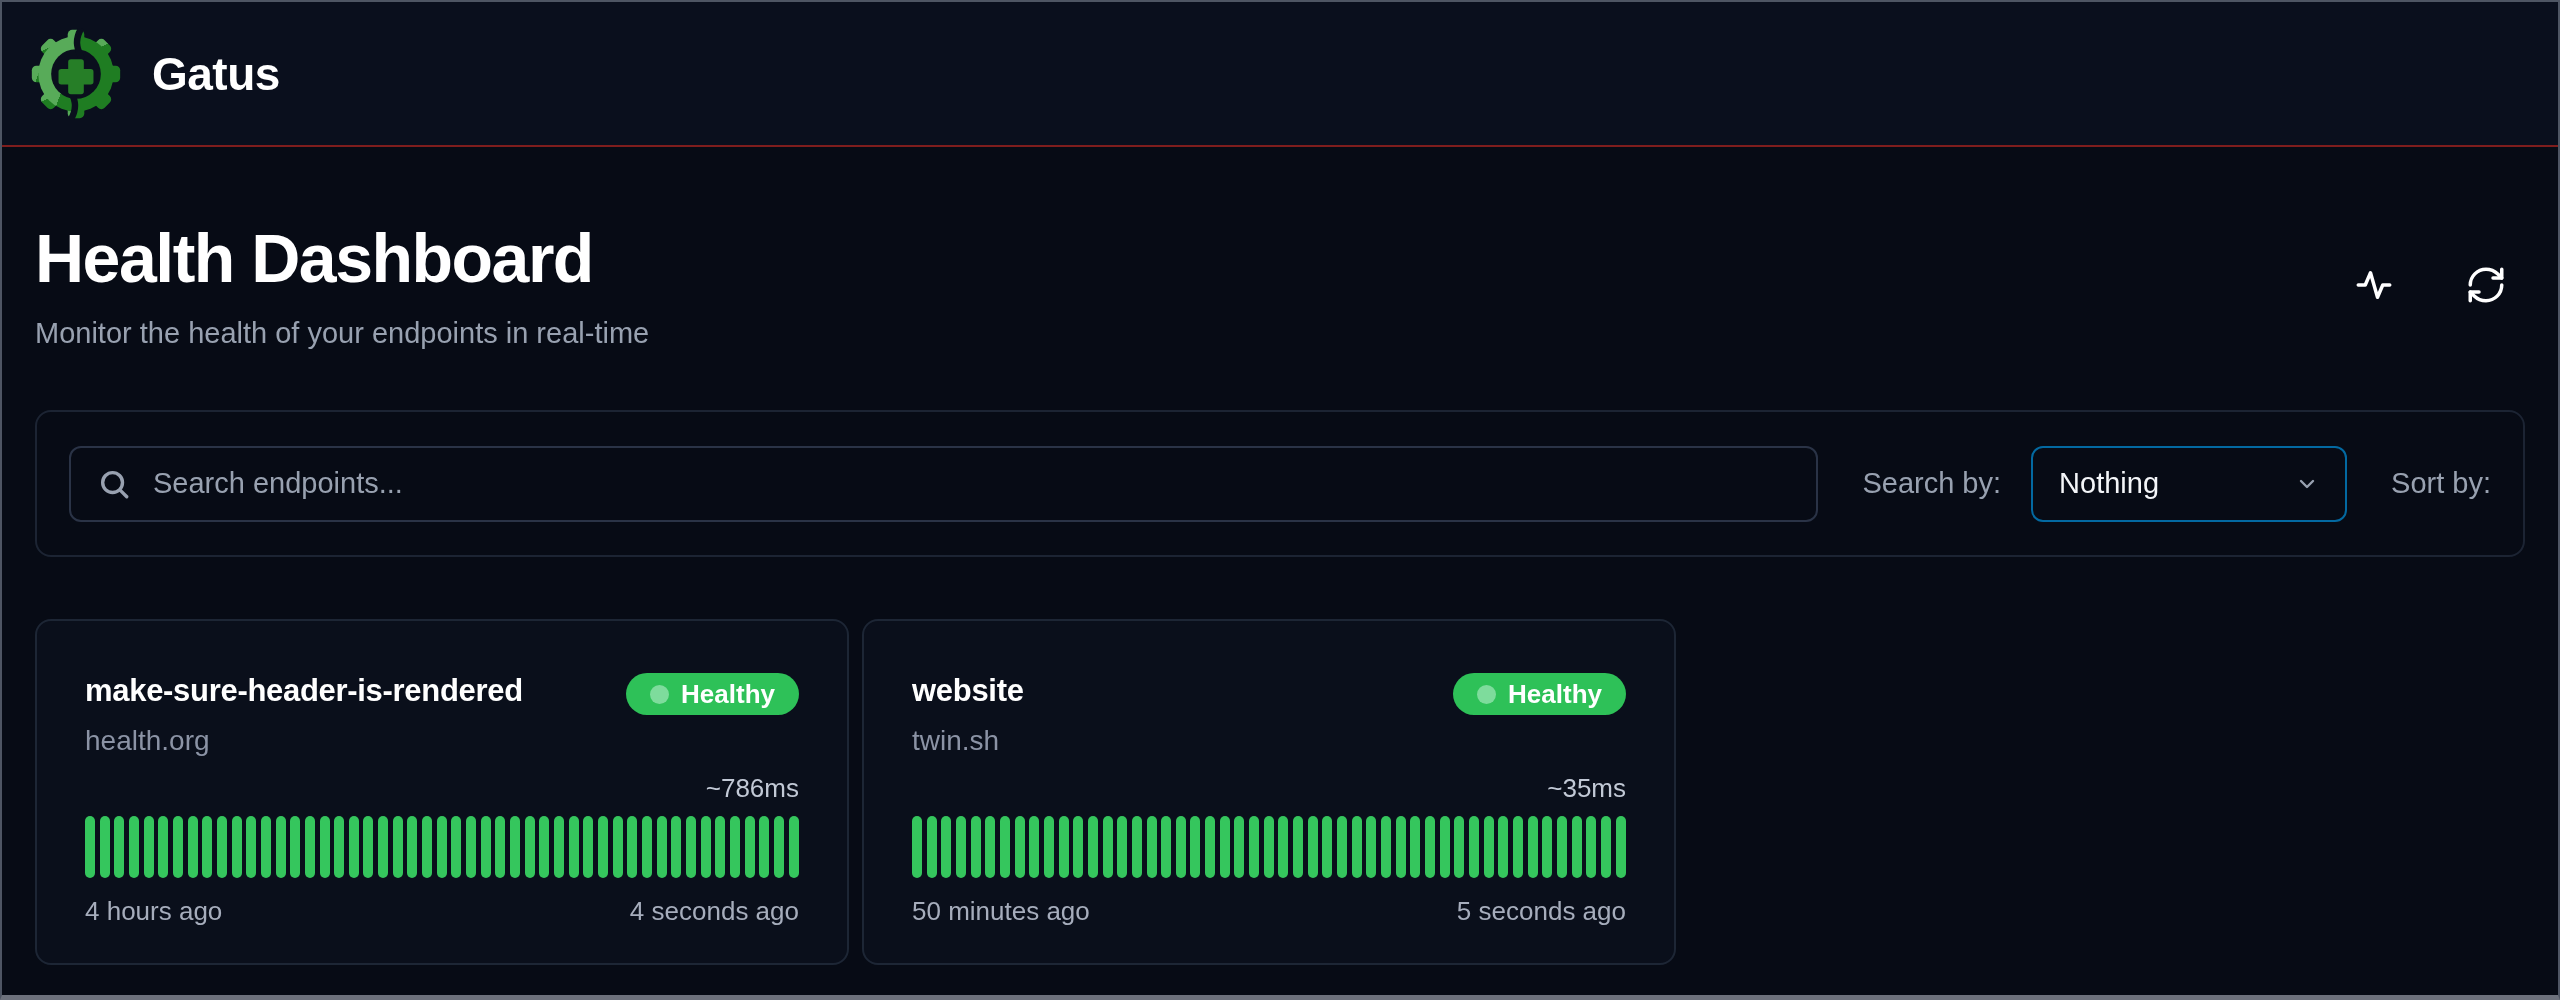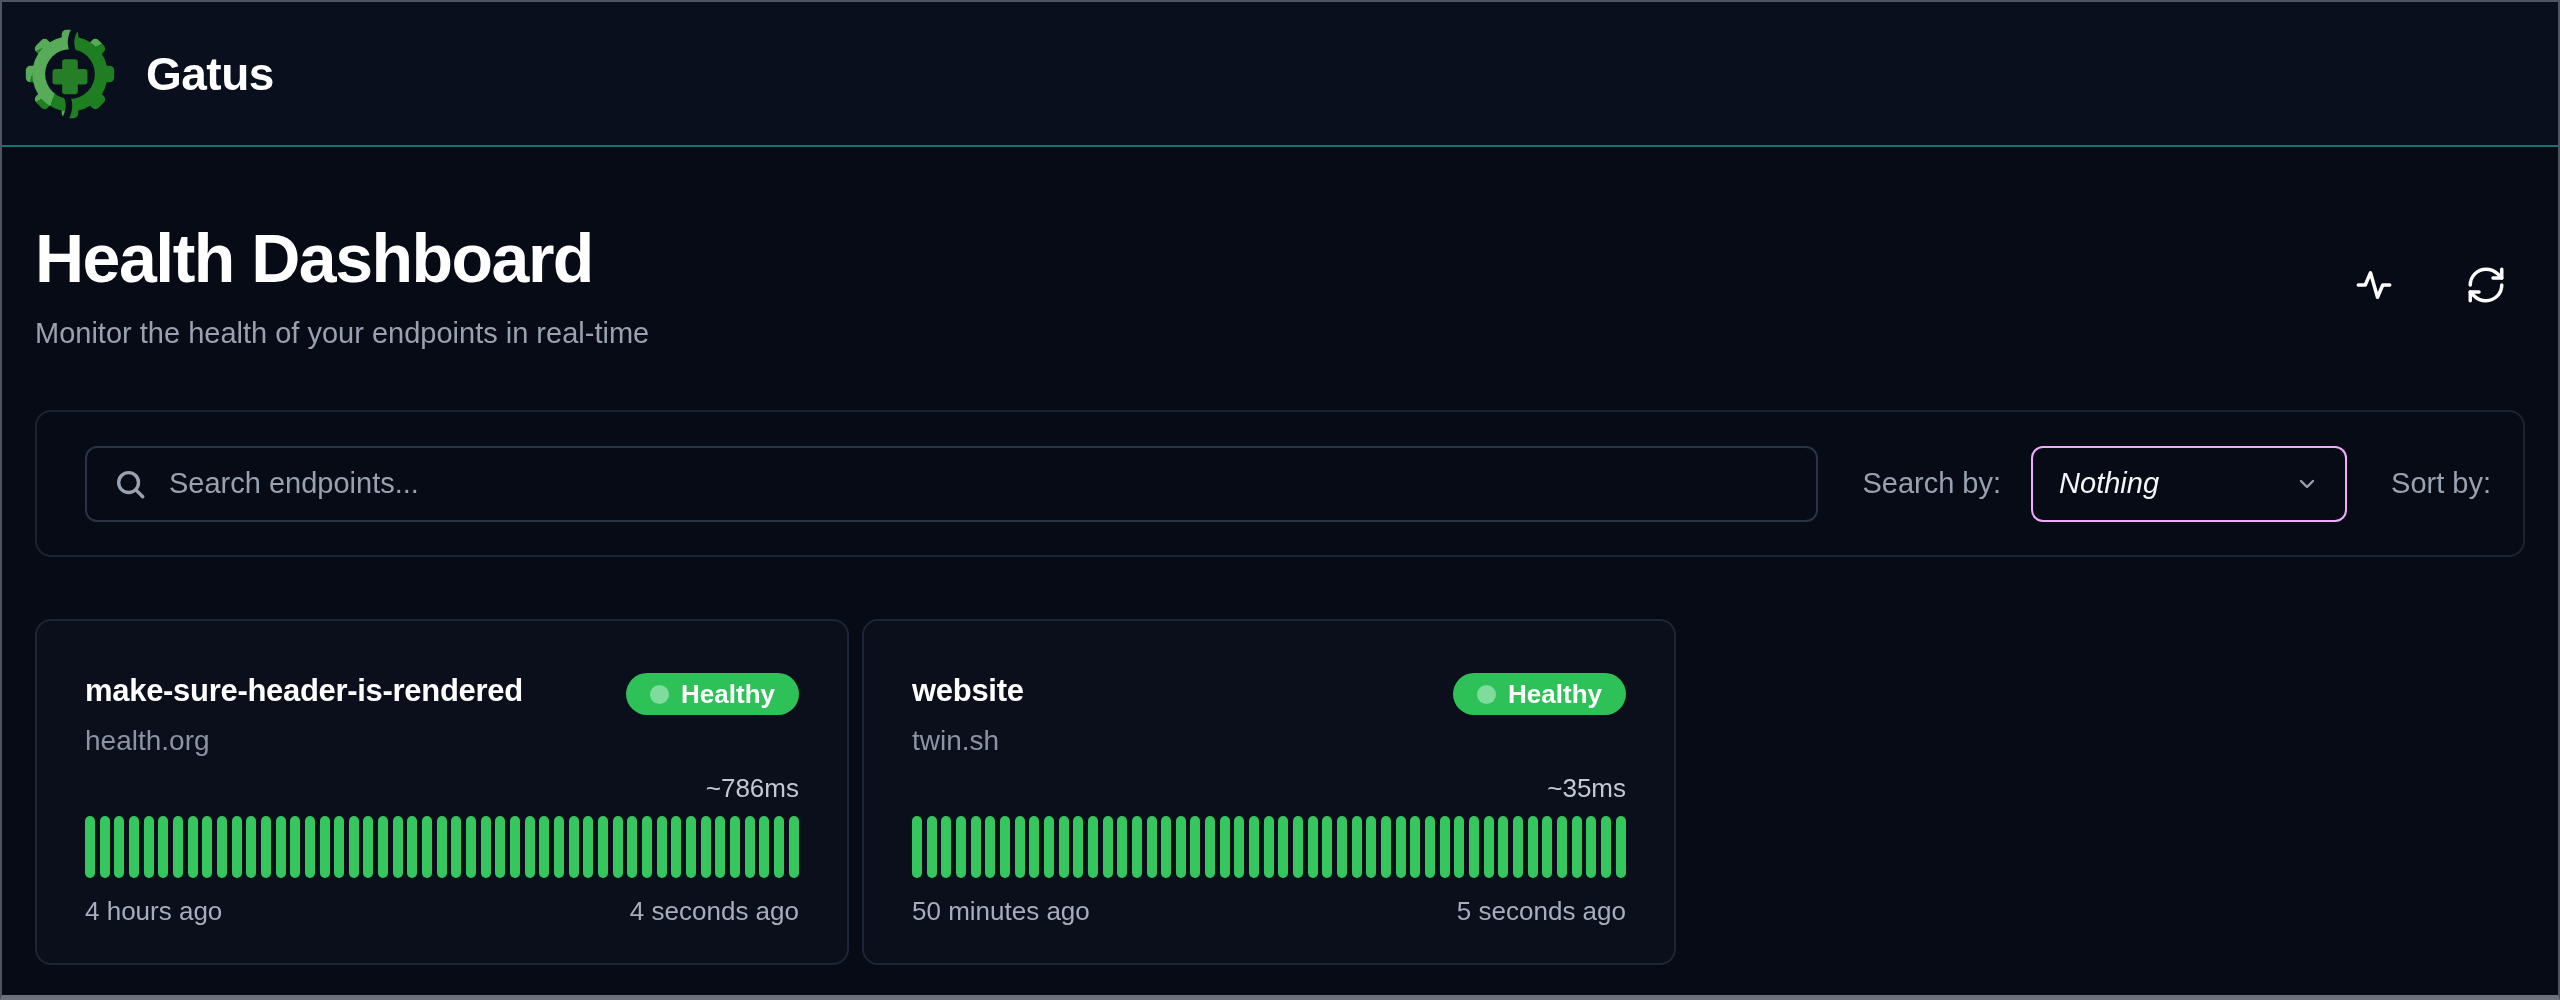--- a/index.html
+++ b/index.html
@@ -10,23 +10,23 @@
     color: #ffffff;
     border: 2px solid #4e5563;
     border-bottom: 5px solid #6d717c;
     overflow: hidden;
   }
   
   .topbar {
     height: 145px;
     display: flex;
     align-items: center;
-    padding: 0 22px;
+    padding: 0 28px;
     background: #0a0f1d;
-    border-bottom: 2px solid #0f766e;
+    border-bottom: 2px solid #7f1d1d;
   }
   .logo-link { display: flex; align-items: center; gap: 30px; cursor: pointer; }
   .logo-svg { width: 92px; height: 92px; display: block; }
   .brand { font-size: 46px; font-weight: 700; color: #ffffff; letter-spacing: -0.5px; }
 
   
   .main { padding: 0 33px; }
 
   .header-row {
     margin-top: 72px;
@@ -54,46 +54,44 @@
   .search-box {
     flex: 1;
     height: 76px;
     border: 2px solid #2a3346;
     border-radius: 12px;
     display: flex;
     align-items: center;
     padding: 0 26px;
     gap: 22px;
     background: transparent;
-    margin-left: 16px;
   }
   .search-box svg { width: 34px; height: 34px; stroke: #98a1b0; fill: none; stroke-width: 2.4; stroke-linecap: round; flex: none; }
   .search-input {
     flex: 1;
     background: transparent;
     border: none;
     outline: none;
     color: #e8ebf1;
     font-size: 29px;
     font-family: "Liberation Sans", sans-serif;
   }
   .search-input::placeholder { color: #98a1b0; opacity: 1; }
   .toolbar-label { font-size: 29px; color: #98a1b0; white-space: nowrap; margin-left: 14px; }
   .select-box {
     height: 76px;
-    border: 2px solid #f0abfc;
+    border: 2px solid #0369a1;
     border-radius: 12px;
     display: flex;
     align-items: center;
     justify-content: space-between;
     padding: 0 26px;
     cursor: pointer;
     background: transparent;
     flex: none;
-    font-style: italic;
   }
   .select-box.filter { width: 316px; }
   .select-box.sort { width: 198px; }
   .select-value { font-size: 29px; color: #f4f6f9; }
   .select-box svg { width: 24px; height: 24px; stroke: #98a1b0; fill: none; stroke-width: 2.4; stroke-linecap: round; stroke-linejoin: round; flex: none; }
 
   
   .cards {
     margin-top: 62px;
     display: flex;

